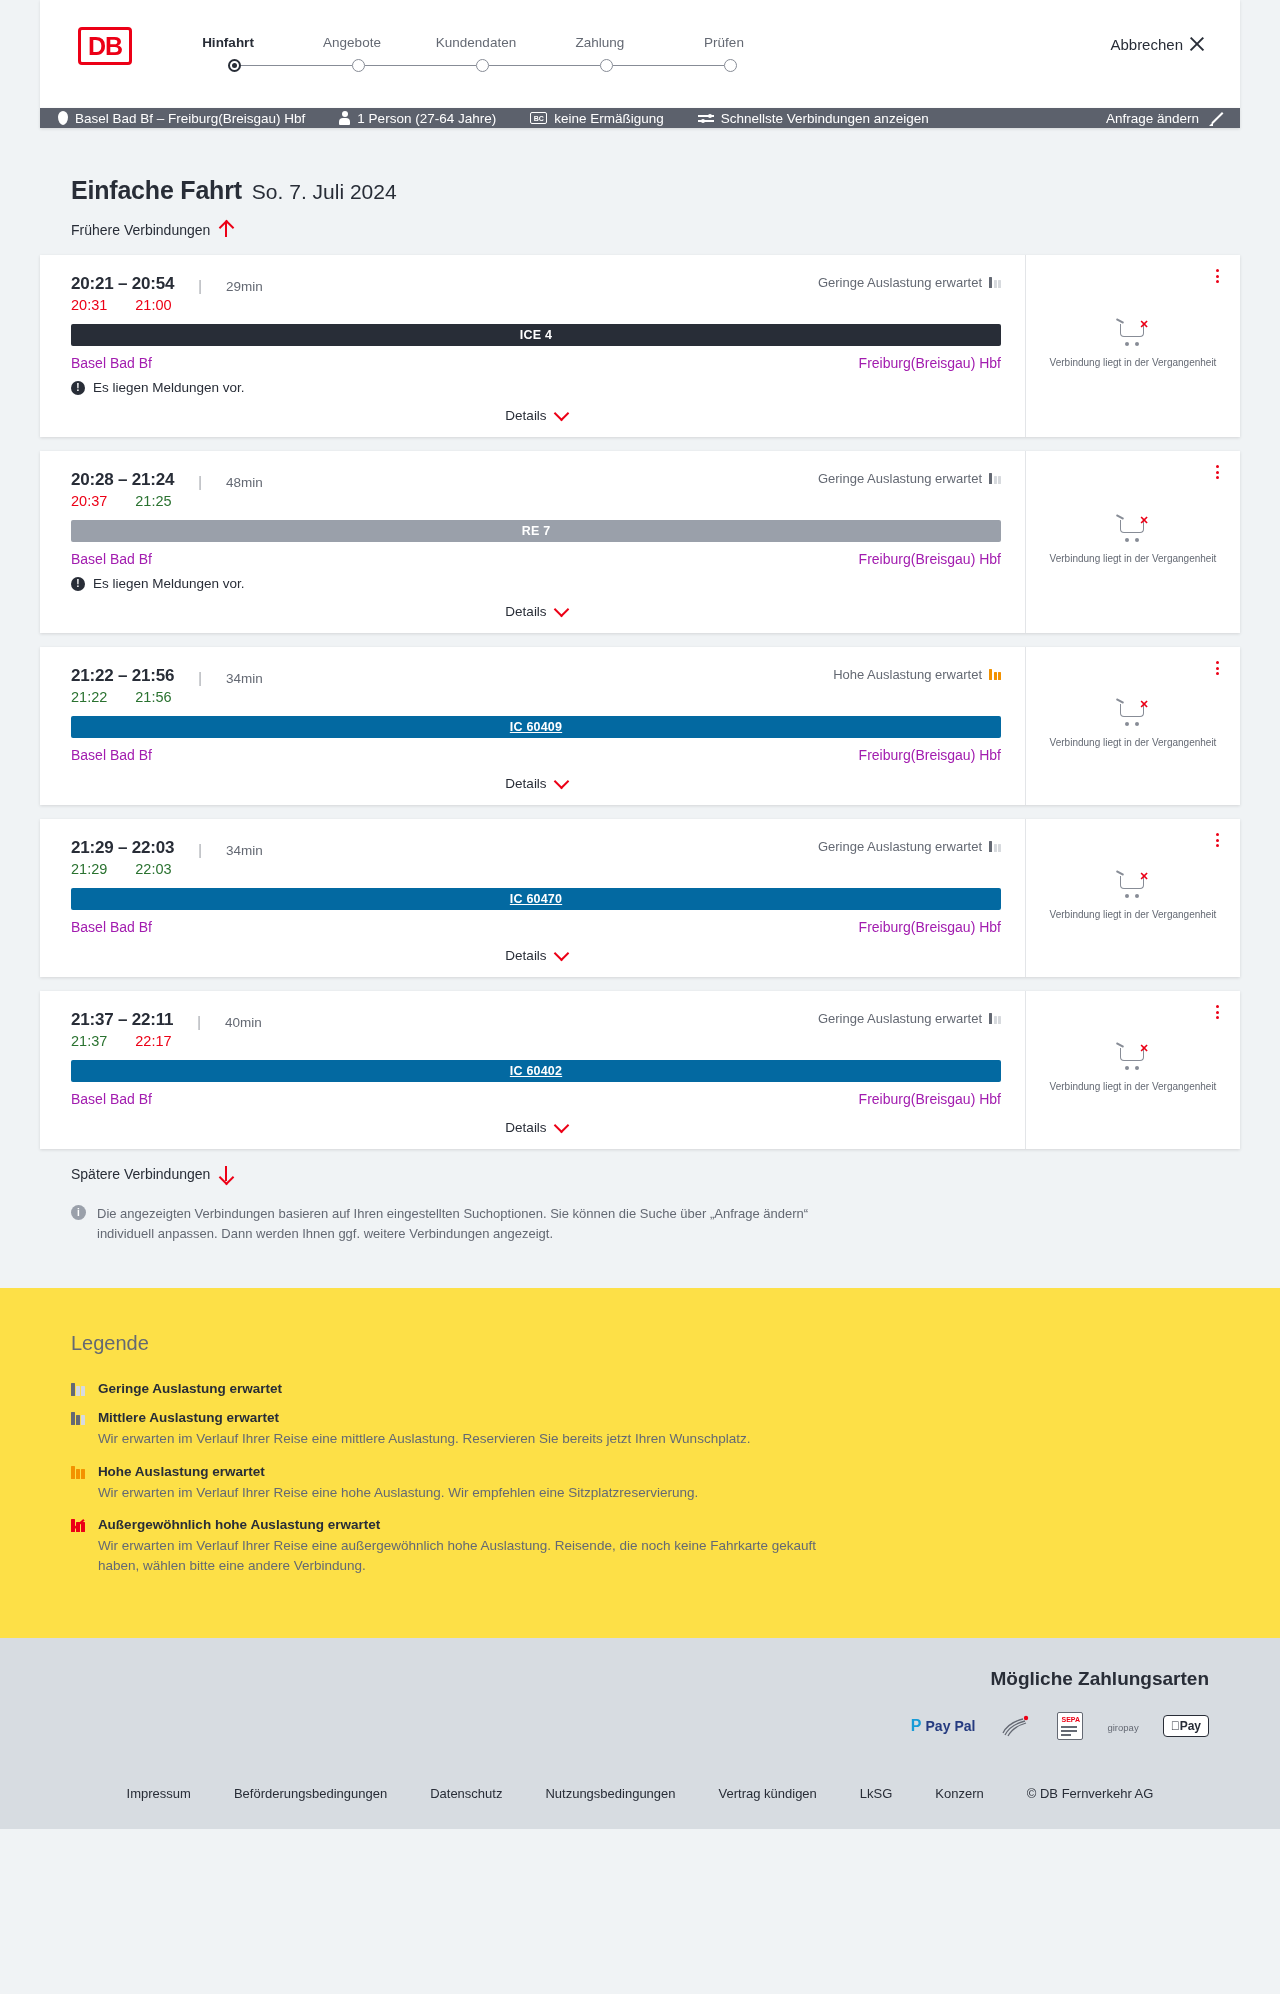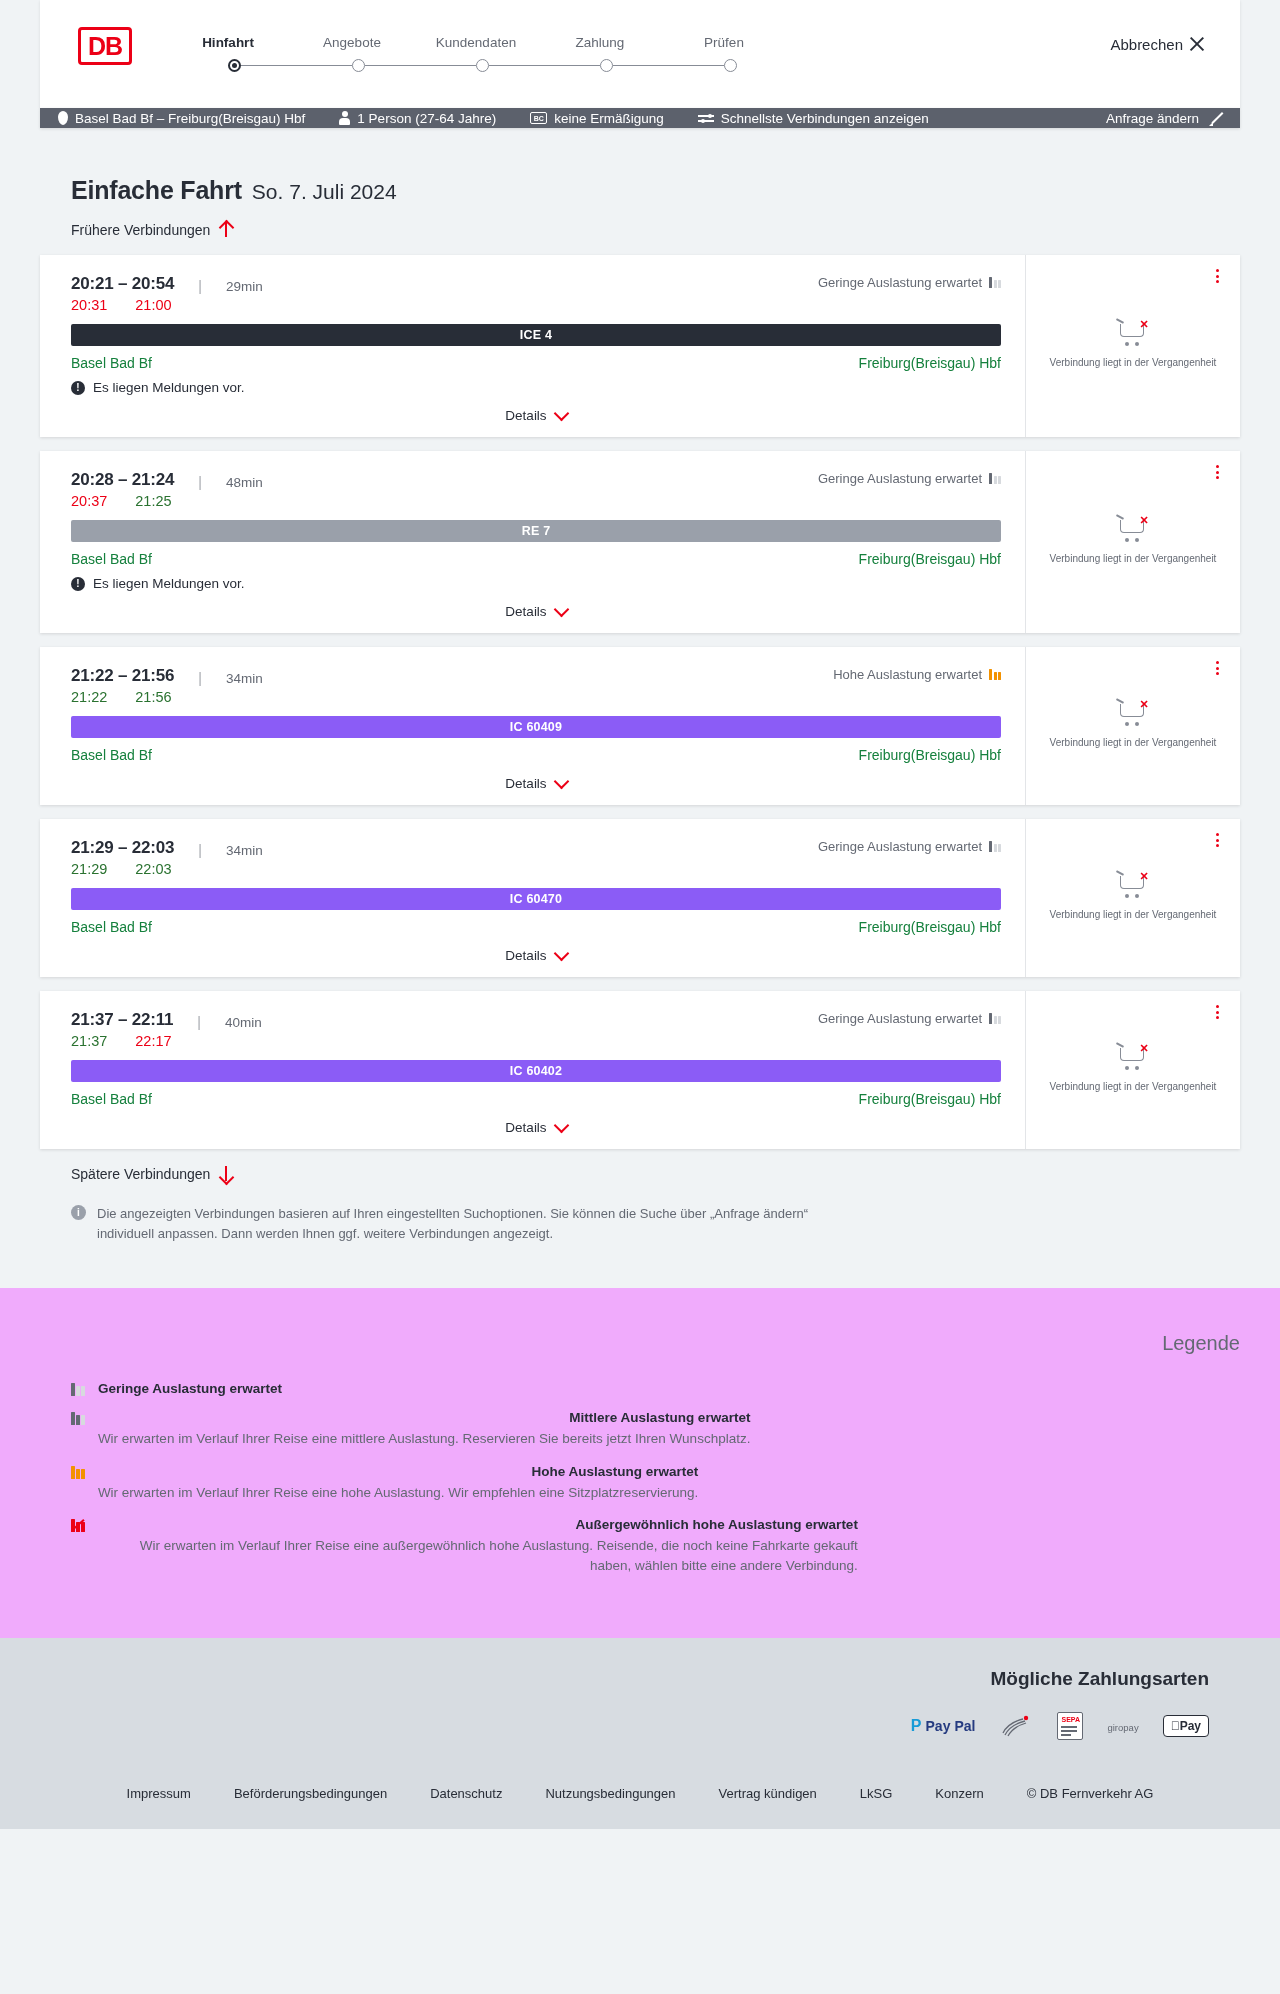--- a/index.html
+++ b/index.html
@@ -186,25 +186,25 @@
   .occ-high span { background: #f39200; }
 
   .train-bar {
     margin-top: 11px; height: 22px; border-radius: 2px;
     color: #fff; font-size: 12.5px; font-weight: bold;
     display: flex; align-items: center; justify-content: center;
     letter-spacing: .2px;
   }
   .bar-dark { background: #282d37; }
   .bar-mid  { background: #9aa0aa; }
-  .bar-grey { background: #8b5cf6; }
+  .bar-grey { background: #0369a1; text-decoration: underline; }
 
   .station-row {
     display: flex; justify-content: space-between;
-    margin-top: 9px; font-size: 14px; color: #15803d;
+    margin-top: 9px; font-size: 14px; color: #a21caf;
   }
   .messages {
     display: flex; align-items: center; gap: 8px;
     margin-top: 9px; font-size: 13.5px; color: #282d37;
   }
   .excl-icon {
     width: 14px; height: 14px; border-radius: 50%; background: #282d37;
     color: #fff; font-size: 10px; font-weight: bold;
     display: flex; align-items: center; justify-content: center; flex: none;
   }
@@ -257,21 +257,21 @@
     font-size: 13px; color: #646973; line-height: 1.55;
   }
   .info-icon {
     width: 15px; height: 15px; border-radius: 50%; background: #9aa0aa;
     color: #fff; font-size: 10px; font-weight: bold; flex: none;
     display: flex; align-items: center; justify-content: center; margin-top: 1px;
   }
 
   
   .legend-section {
-    background: #f0abfc; margin-top: 44px; padding: 44px 0 48px 0; text-align: right;
+    background: #fde047; margin-top: 44px; padding: 44px 0 48px 0;
   }
   .legend-inner { padding: 0 40px 0 71px; }
   .legend-title { font-size: 20px; color: #646973; margin-bottom: 26px; }
   .legend-item { display: flex; gap: 13px; margin-bottom: 14px; }
   .legend-bars { display: flex; align-items: flex-end; gap: 1.7px; height: 13px; margin-top: 2px; flex: none; }
   .legend-bars span { width: 3.5px; border-radius:.5px; display:block; }
   .legend-bars span:nth-child(1) { height: 13px; }
   .legend-bars span:nth-child(2) { height: 10px; }
   .legend-bars span:nth-child(3) { height: 10px; }
   .lb-low span:nth-child(1) { background:#646973; }

